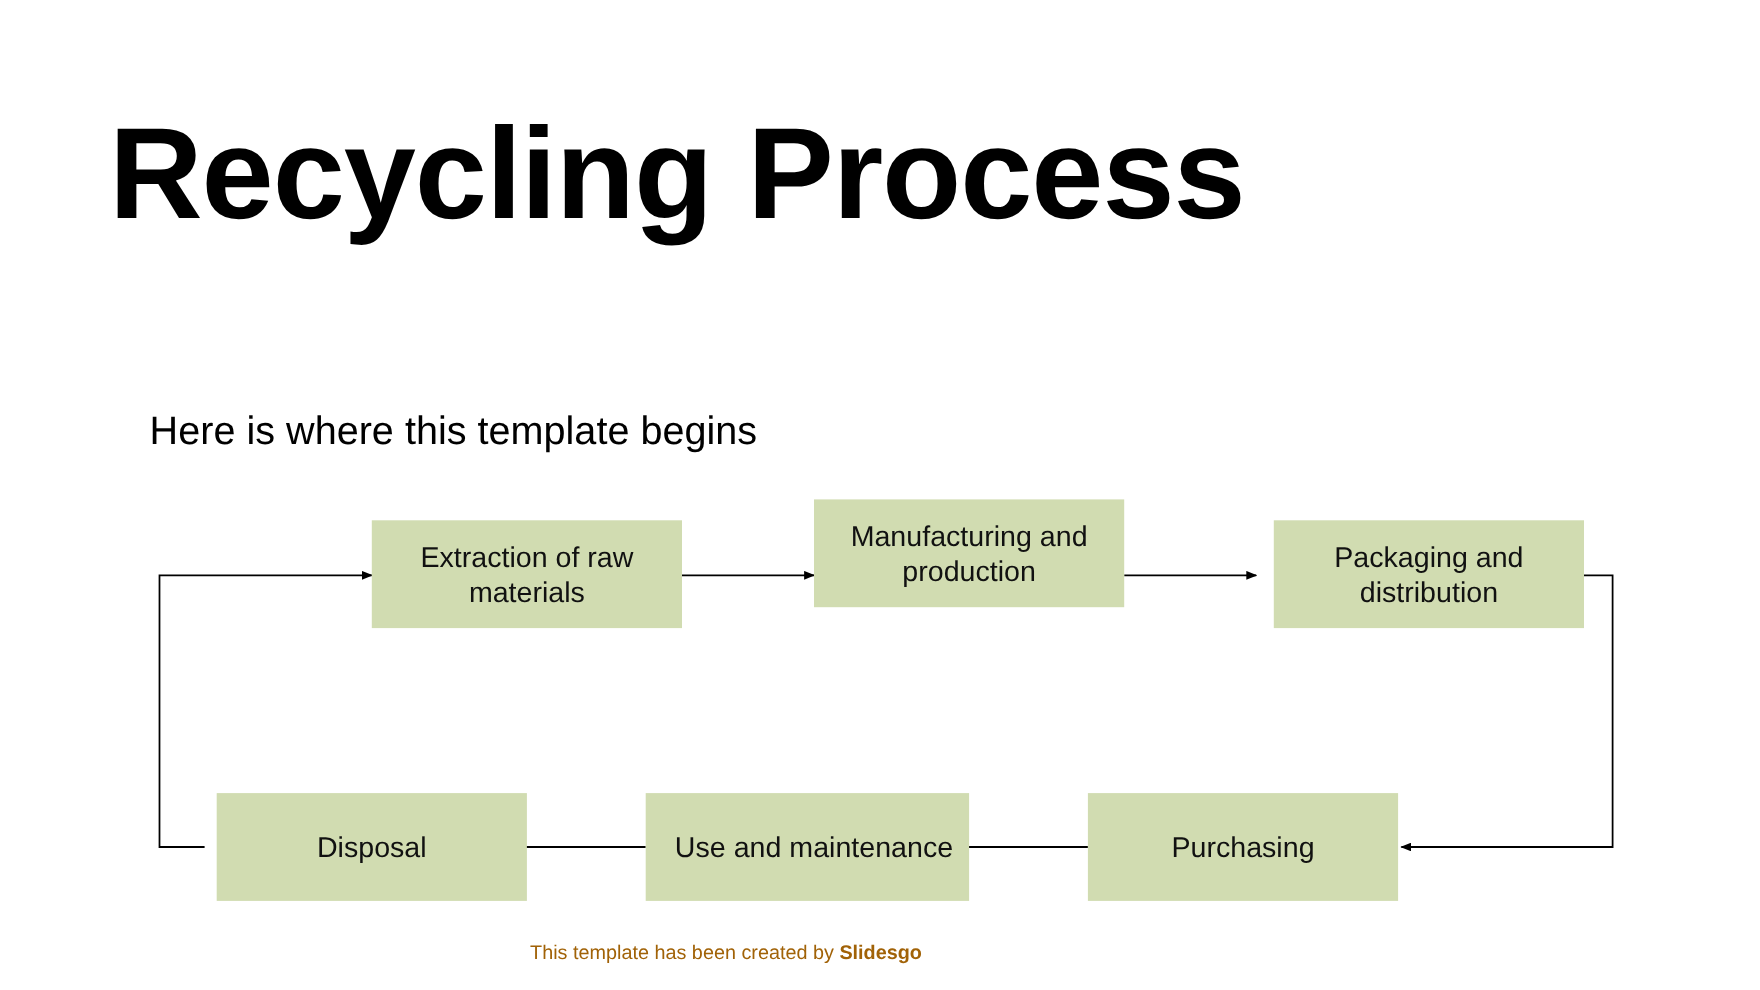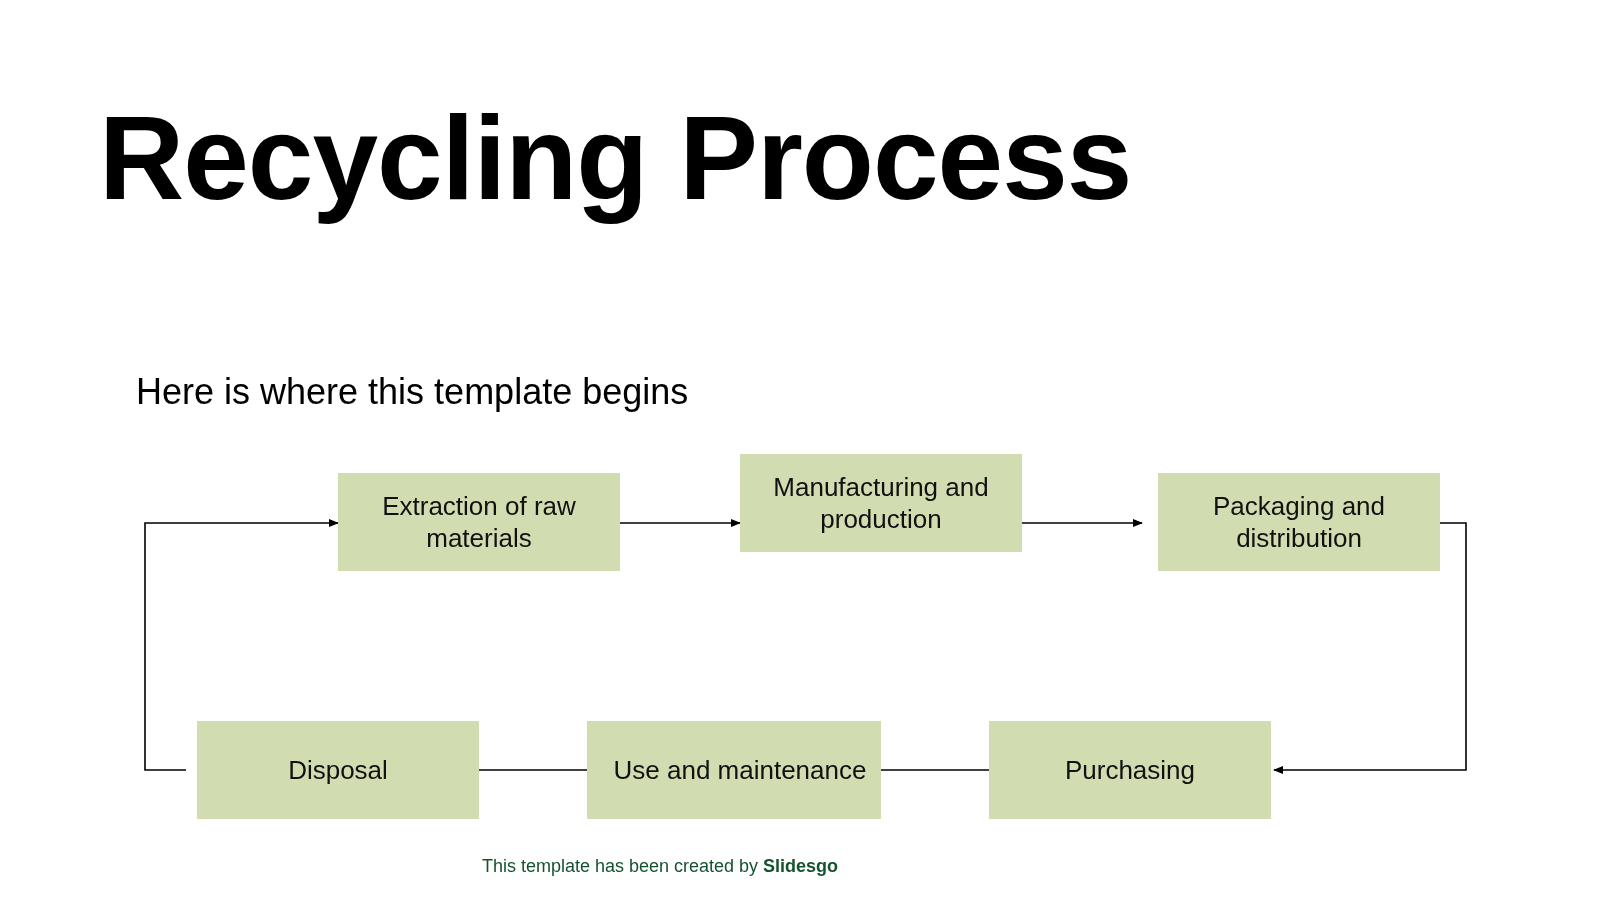--- a/index.html
+++ b/index.html
@@ -1,21 +1,21 @@
 <!DOCTYPE html>
 <html><head>
 <meta charset="utf-8">
 <style>
   html, body { margin:0; padding:0; background:#ffffff; }
   body { width:1600px; height:900px; position:relative; overflow:hidden; font-family:"Liberation Sans", sans-serif; color:#000; }
   .title { position:absolute; left:95px; top:95px; font-size:118px; font-weight:700; line-height:118px; letter-spacing:-1px; margin:4px; }
   .subtitle { position:absolute; left:96px; top:370px; font-size:36px; line-height:44px;margin-left:40px; }
   .box { position:absolute; width:282px; height:98px; background:#d1dcb1; display:flex; align-items:center; justify-content:center; text-align:center; font-size:26px; font-weight:400; line-height:32px; color:#111; }
   svg.lines { position:absolute; left:0; top:0; }
-  .footer { position:absolute; left:0; width:1320px; top:856px; text-align:center; font-size:18px; color:#14532d; }
+  .footer { position:absolute; left:0; width:1320px; top:856px; text-align:center; font-size:18px; color:#a16207; }
   .footer b { font-weight:700; }
 </style>
 </head>
 <body>
 
 <div class="title">
   <div>Recycling Process</div>
 </div>
 <div class="subtitle">Here is where this template begins</div>
 

